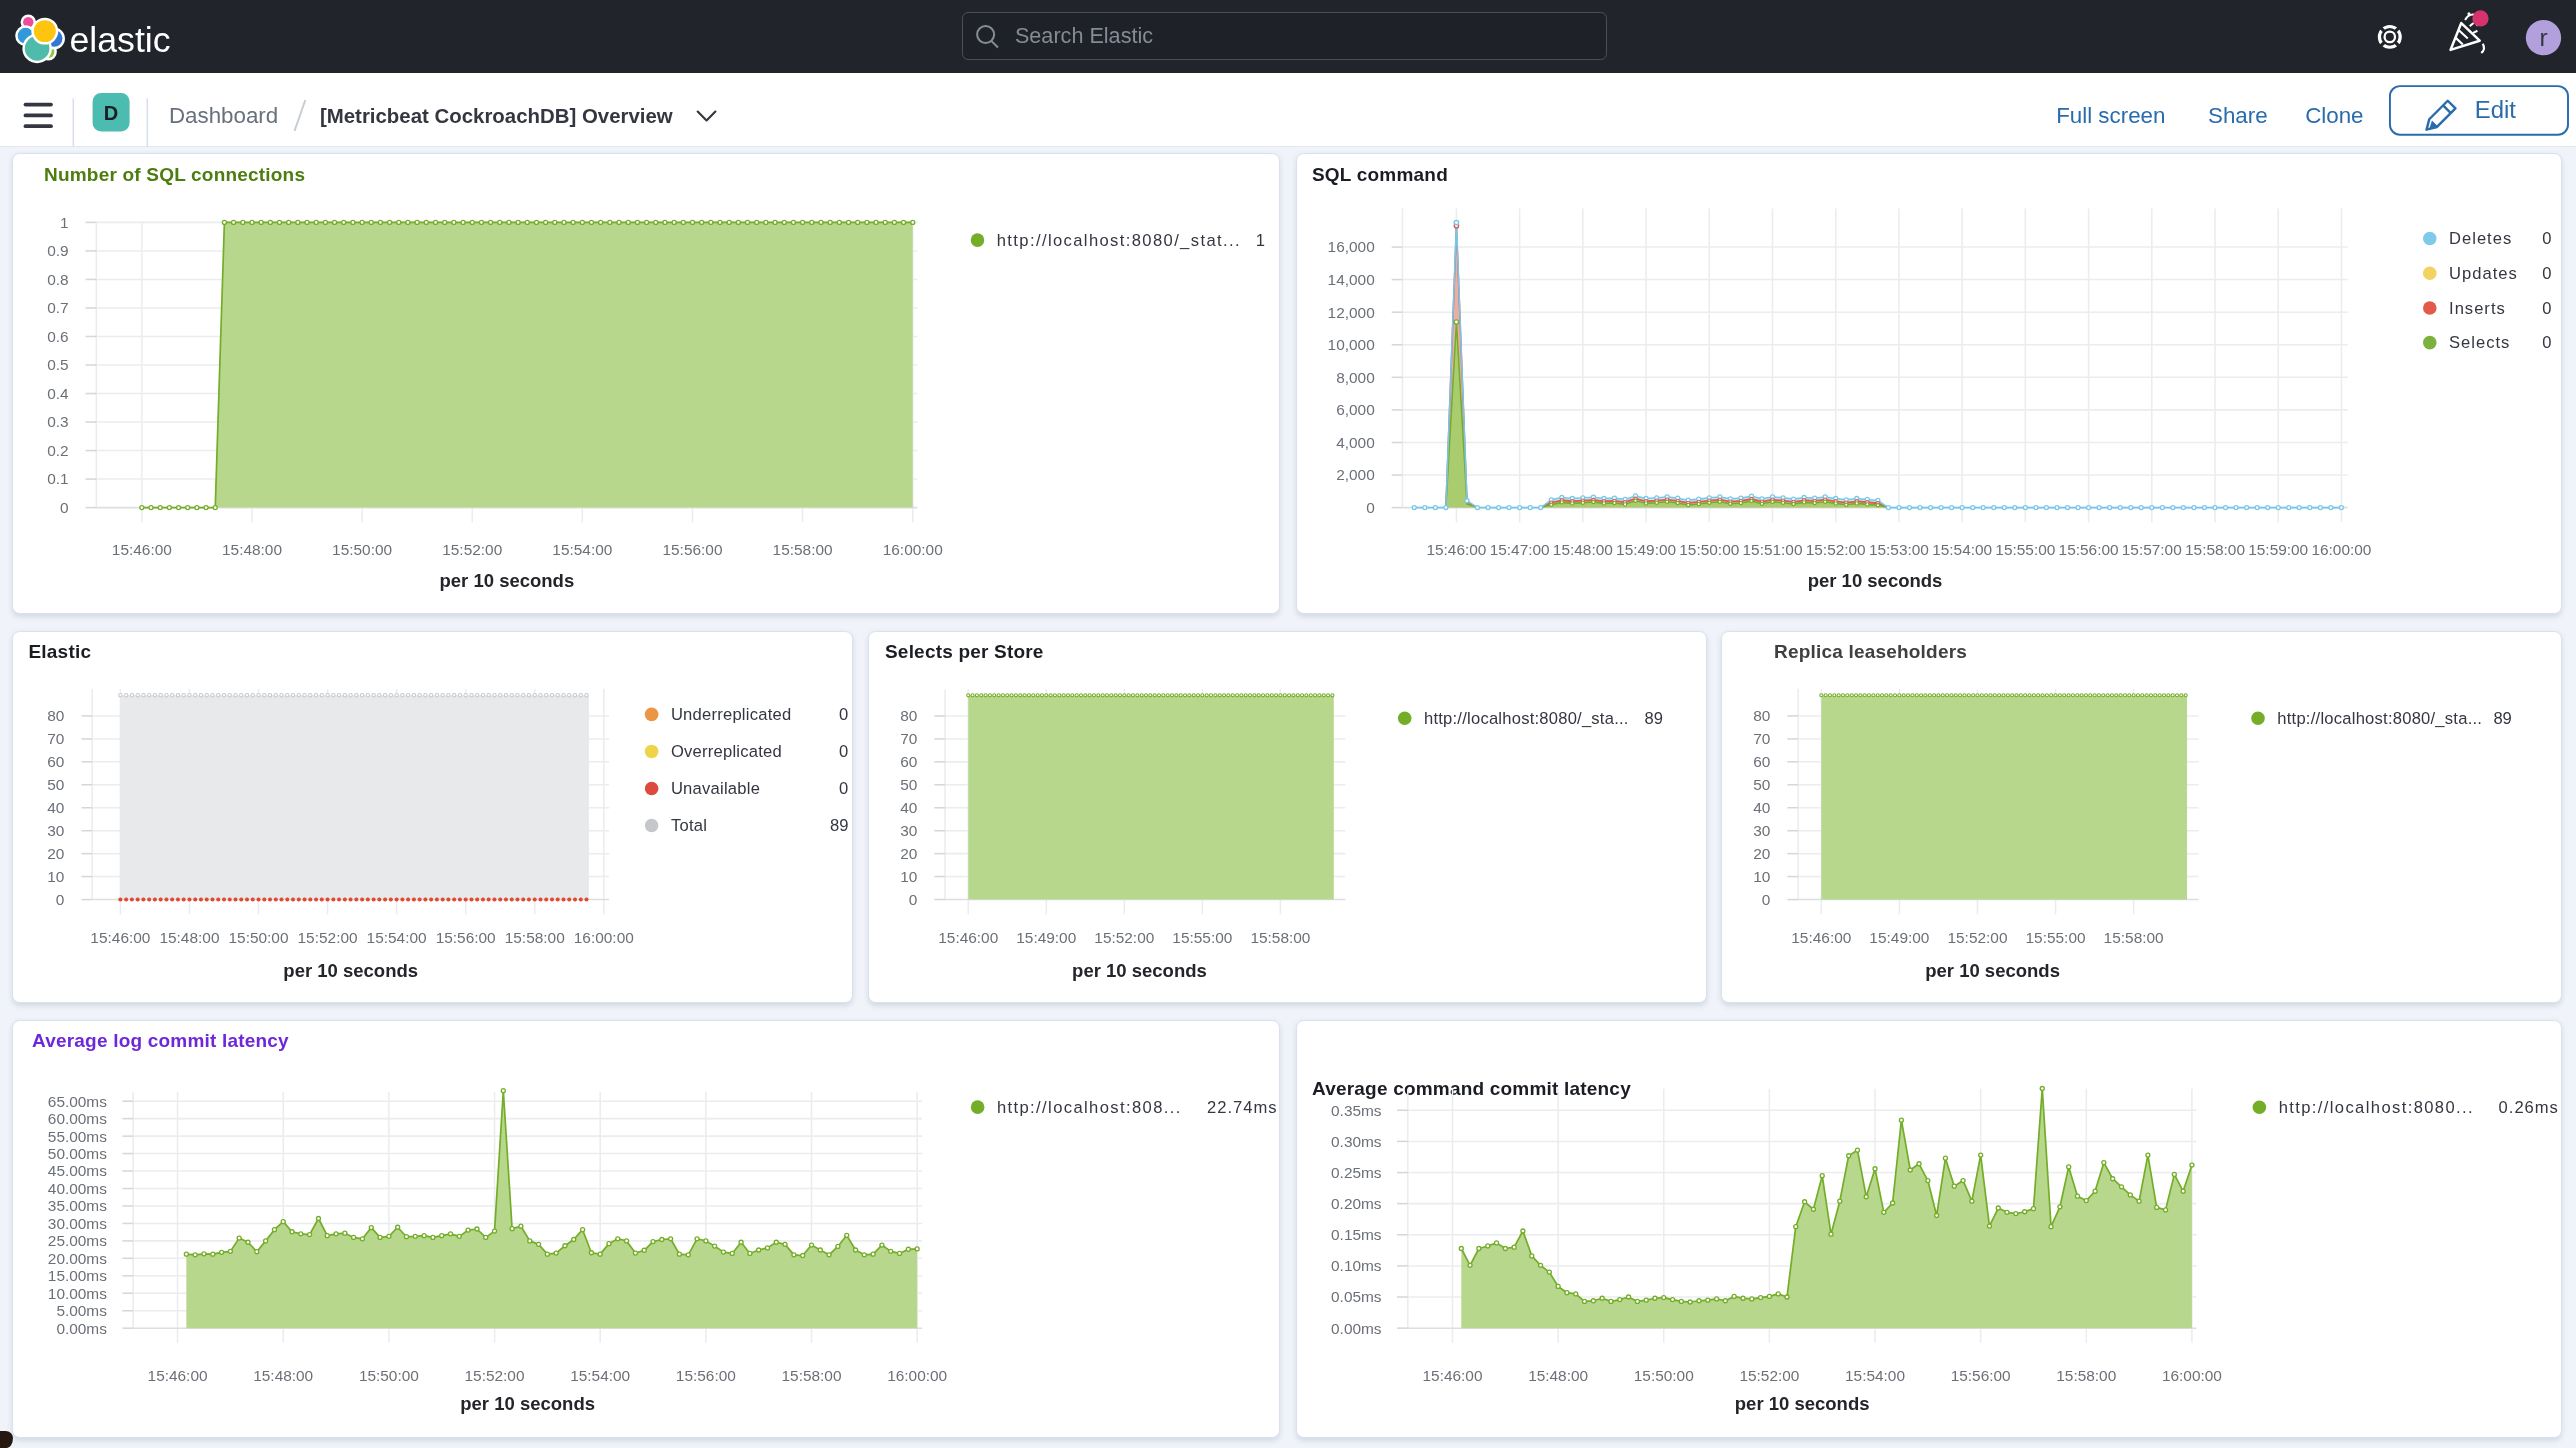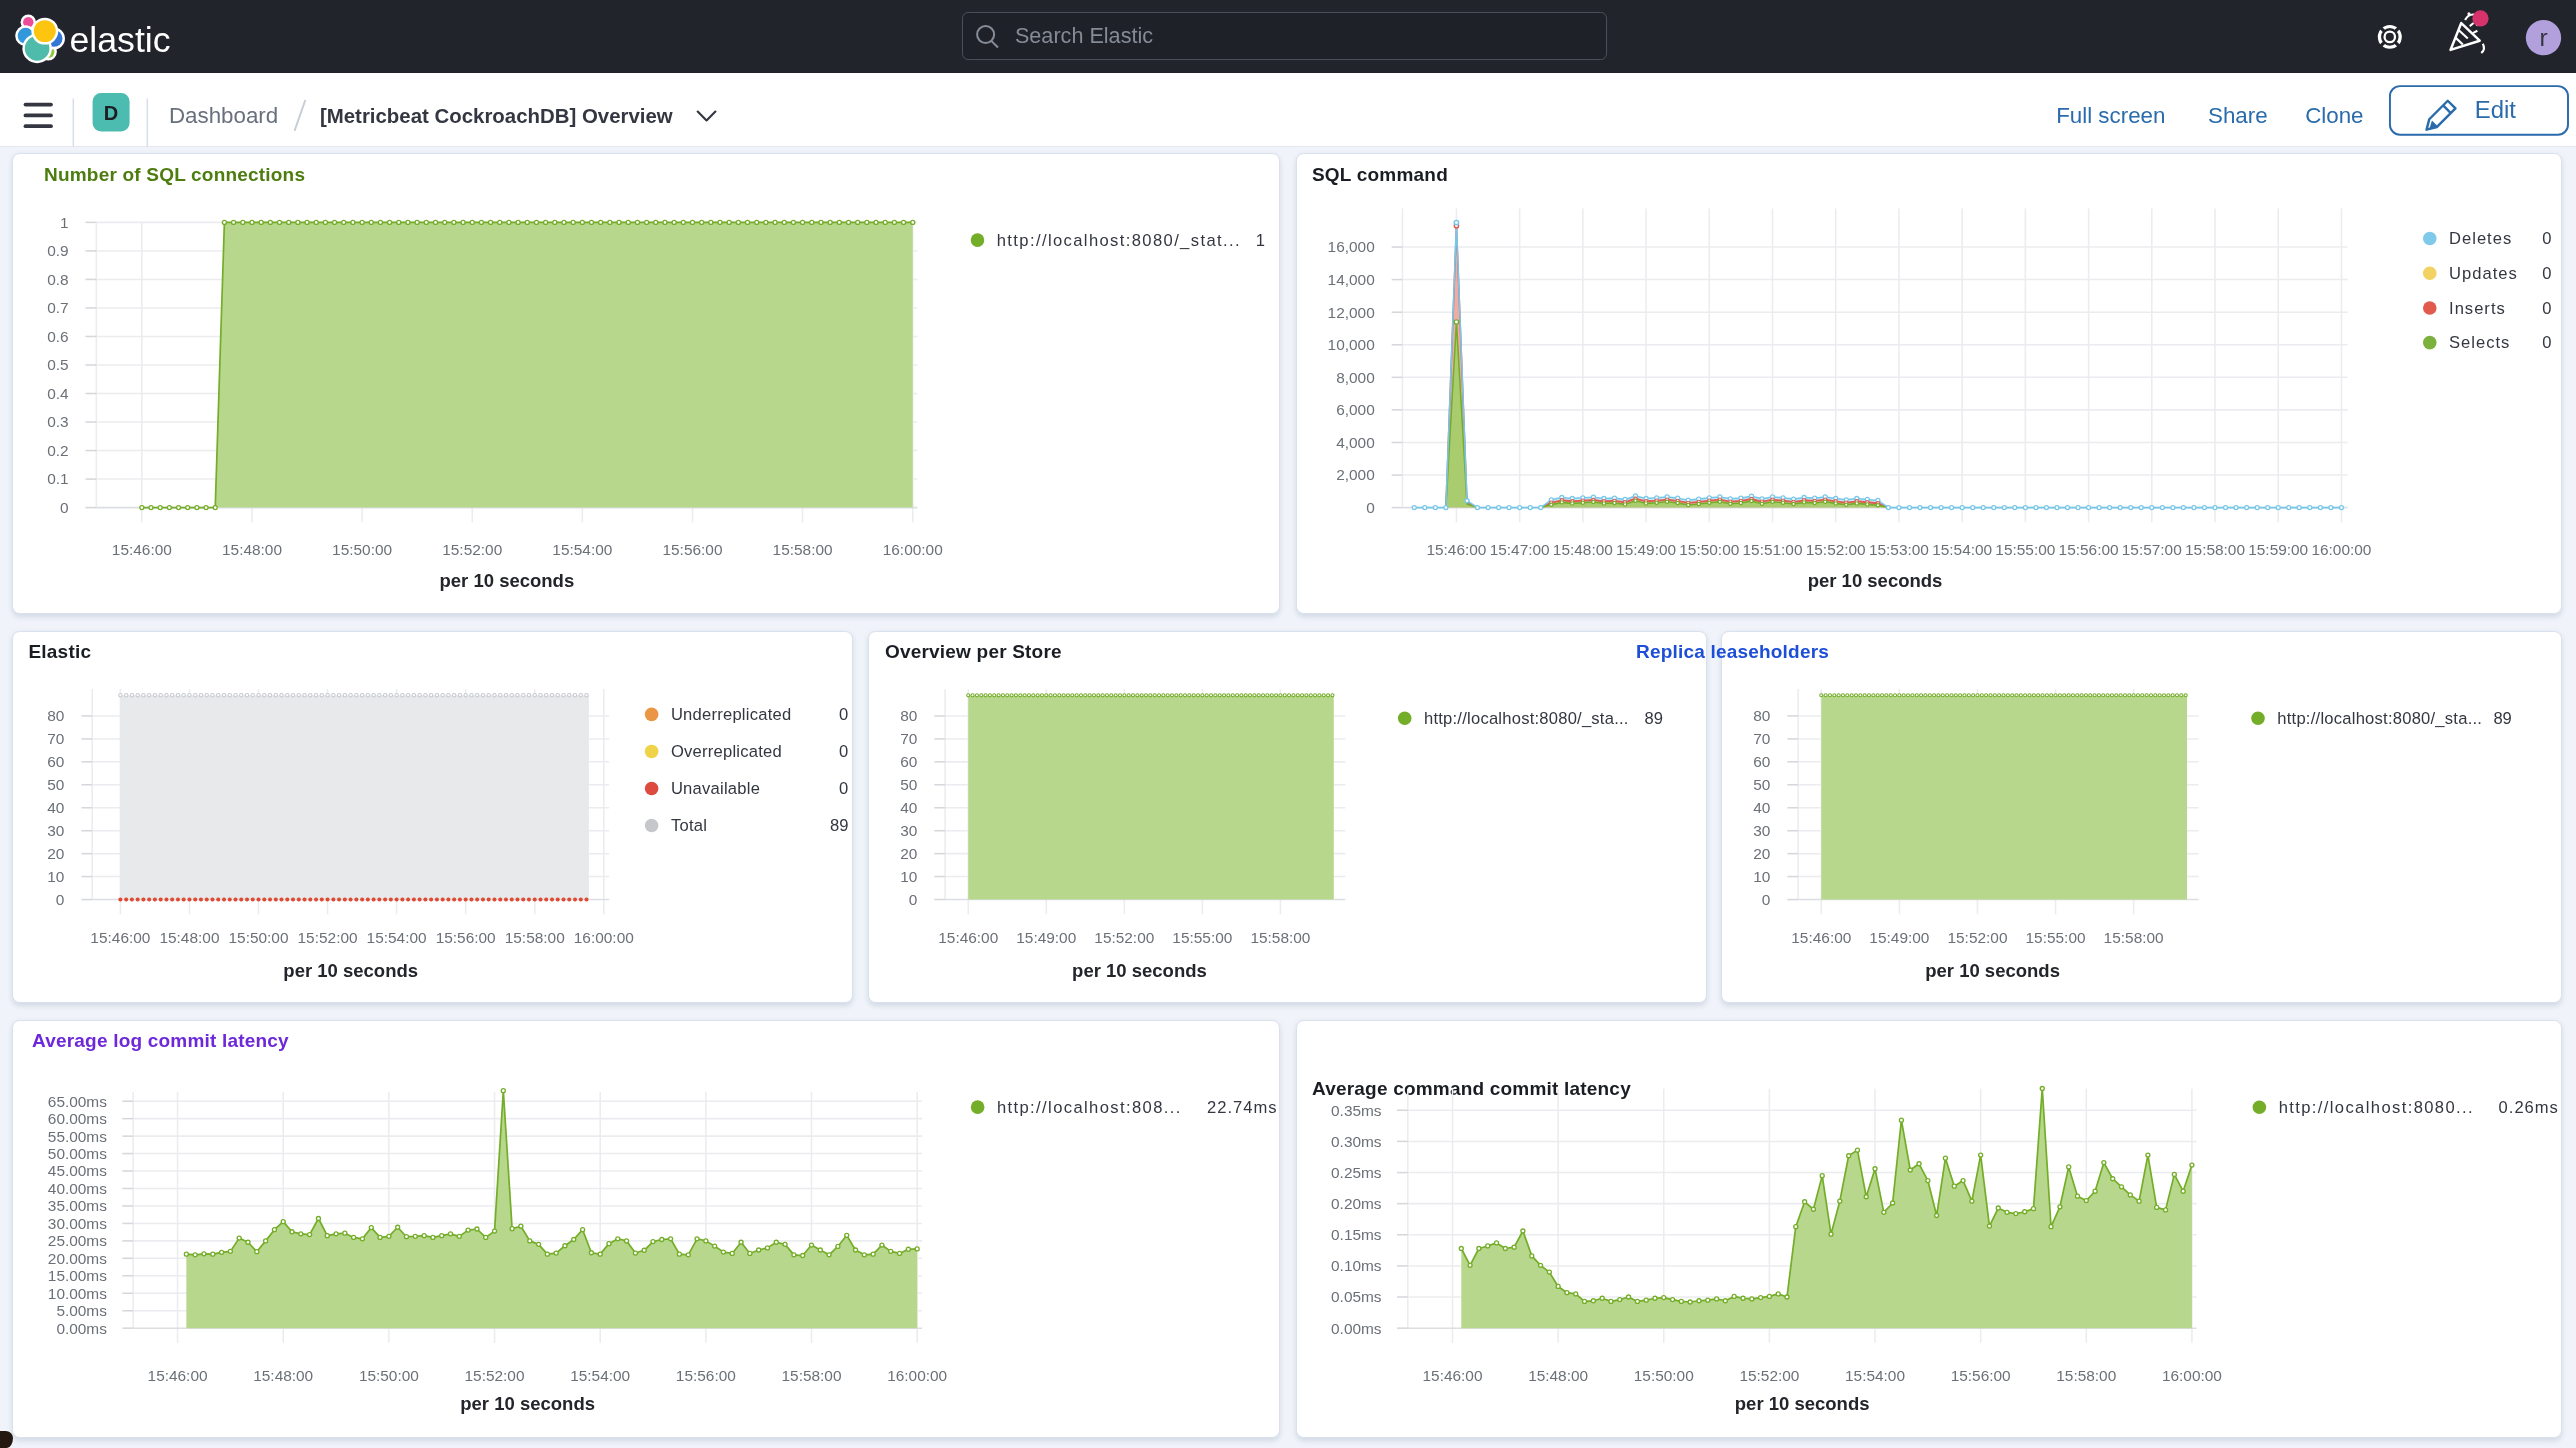--- a/index.html
+++ b/index.html
@@ -612,21 +612,21 @@
     <text x="870.0" y="981.5" font-size="21.5" fill="#343741" text-anchor="start" font-weight="400" font-family="Liberation Sans, sans-serif" letter-spacing="0.3">Overreplicated</text>
     <text x="1100.0" y="981.5" font-size="21.5" fill="#343741" text-anchor="end" font-weight="400" font-family="Liberation Sans, sans-serif">0</text>
     <circle cx="845" cy="1022" r="8.8" fill="#dd4a3f"></circle>
     <text x="870.0" y="1029.5" font-size="21.5" fill="#343741" text-anchor="start" font-weight="400" font-family="Liberation Sans, sans-serif" letter-spacing="0.3">Unavailable</text>
     <text x="1100.0" y="1029.5" font-size="21.5" fill="#343741" text-anchor="end" font-weight="400" font-family="Liberation Sans, sans-serif">0</text>
     <circle cx="845" cy="1070" r="8.8" fill="#c5c7cb"></circle>
     <text x="870.0" y="1077.5" font-size="21.5" fill="#343741" text-anchor="start" font-weight="400" font-family="Liberation Sans, sans-serif" letter-spacing="0.3">Total</text>
     <text x="1100.0" y="1077.5" font-size="21.5" fill="#343741" text-anchor="end" font-weight="400" font-family="Liberation Sans, sans-serif">89</text>
   </svg>
 <div style="position:absolute;left:868px;top:631px;width:839px;height:372px;background:#fff;border:1.5px solid #dae1ee;border-radius:7.7px;box-shadow:0 2.3px 5.4px rgba(110,130,160,0.22)"></div>
-<div style="position:absolute;left:885px;top:641px;font:700 19px 'Liberation Sans',sans-serif;color:#1a1d23;letter-spacing:0.2px">Overview per Store</div>
+<div style="position:absolute;left:885px;top:641px;font:700 19px 'Liberation Sans',sans-serif;color:#1a1d23;letter-spacing:0.2px">Selects per Store</div>
 <svg style="position:absolute;left:868px;top:631px" width="839" height="372" viewBox="1126 818 1088 482">
     <line x1="1256.0" y1="893.2" x2="1256.0" y2="1185.0" stroke="#ebecef" stroke-width="2"></line>
     <line x1="1357.2" y1="893.2" x2="1357.2" y2="1185.0" stroke="#ebecef" stroke-width="2"></line>
     <line x1="1458.4" y1="893.2" x2="1458.4" y2="1185.0" stroke="#ebecef" stroke-width="2"></line>
     <line x1="1559.6" y1="893.2" x2="1559.6" y2="1185.0" stroke="#ebecef" stroke-width="2"></line>
     <line x1="1660.8" y1="893.2" x2="1660.8" y2="1185.0" stroke="#ebecef" stroke-width="2"></line>
     <line x1="1226.0" y1="893.2" x2="1226.0" y2="1166.0" stroke="#ebecef" stroke-width="2"></line>
     <line x1="1226.0" y1="1166.0" x2="1745.0" y2="1166.0" stroke="#dcdee2" stroke-width="2"></line>
     <line x1="1212.0" y1="1166.0" x2="1226.0" y2="1166.0" stroke="#d5d7db" stroke-width="2"></line>
     <line x1="1226.0" y1="1136.2" x2="1745.0" y2="1136.2" stroke="#ebecef" stroke-width="2"></line>
@@ -744,21 +744,21 @@
     <circle cx="1705.8" cy="901.2" r="2.0" fill="#fff" stroke="#74ad28" stroke-width="1.4"></circle>
     <circle cx="1711.4" cy="901.2" r="2.0" fill="#fff" stroke="#74ad28" stroke-width="1.4"></circle>
     <circle cx="1717.0" cy="901.2" r="2.0" fill="#fff" stroke="#74ad28" stroke-width="1.4"></circle>
     <circle cx="1722.6" cy="901.2" r="2.0" fill="#fff" stroke="#74ad28" stroke-width="1.4"></circle>
     <circle cx="1728.3" cy="901.2" r="2.0" fill="#fff" stroke="#74ad28" stroke-width="1.4"></circle>
     <circle cx="1822" cy="931" r="8.8" fill="#74ad28"></circle>
     <text x="1847.0" y="938.5" font-size="21.5" fill="#343741" text-anchor="start" font-weight="400" font-family="Liberation Sans, sans-serif" letter-spacing="0.3">http://localhost:8080/_sta...</text>
     <text x="2157.0" y="938.5" font-size="21.5" fill="#343741" text-anchor="end" font-weight="400" font-family="Liberation Sans, sans-serif">89</text>
   </svg>
 <div style="position:absolute;left:1721px;top:631px;width:841px;height:372px;background:#fff;border:1.5px solid #dae1ee;border-radius:7.7px;box-shadow:0 2.3px 5.4px rgba(110,130,160,0.22)"></div>
-<div style="position:absolute;left:1636px;top:641px;font:700 19px 'Liberation Sans',sans-serif;color:#1d4ed8;letter-spacing:0.2px">Replica leaseholders</div>
+<div style="position:absolute;left:1774px;top:641px;font:700 19px 'Liberation Sans',sans-serif;color:#404040;letter-spacing:0.2px">Replica leaseholders</div>
 <svg style="position:absolute;left:1721px;top:631px" width="841" height="372" viewBox="2232 818 1090 482">
     <line x1="2362.0" y1="893.2" x2="2362.0" y2="1185.0" stroke="#ebecef" stroke-width="2"></line>
     <line x1="2463.2" y1="893.2" x2="2463.2" y2="1185.0" stroke="#ebecef" stroke-width="2"></line>
     <line x1="2564.4" y1="893.2" x2="2564.4" y2="1185.0" stroke="#ebecef" stroke-width="2"></line>
     <line x1="2665.6" y1="893.2" x2="2665.6" y2="1185.0" stroke="#ebecef" stroke-width="2"></line>
     <line x1="2766.8" y1="893.2" x2="2766.8" y2="1185.0" stroke="#ebecef" stroke-width="2"></line>
     <line x1="2332.0" y1="893.2" x2="2332.0" y2="1166.0" stroke="#ebecef" stroke-width="2"></line>
     <line x1="2332.0" y1="1166.0" x2="2851.0" y2="1166.0" stroke="#dcdee2" stroke-width="2"></line>
     <line x1="2318.0" y1="1166.0" x2="2332.0" y2="1166.0" stroke="#d5d7db" stroke-width="2"></line>
     <line x1="2332.0" y1="1136.2" x2="2851.0" y2="1136.2" stroke="#ebecef" stroke-width="2"></line>

